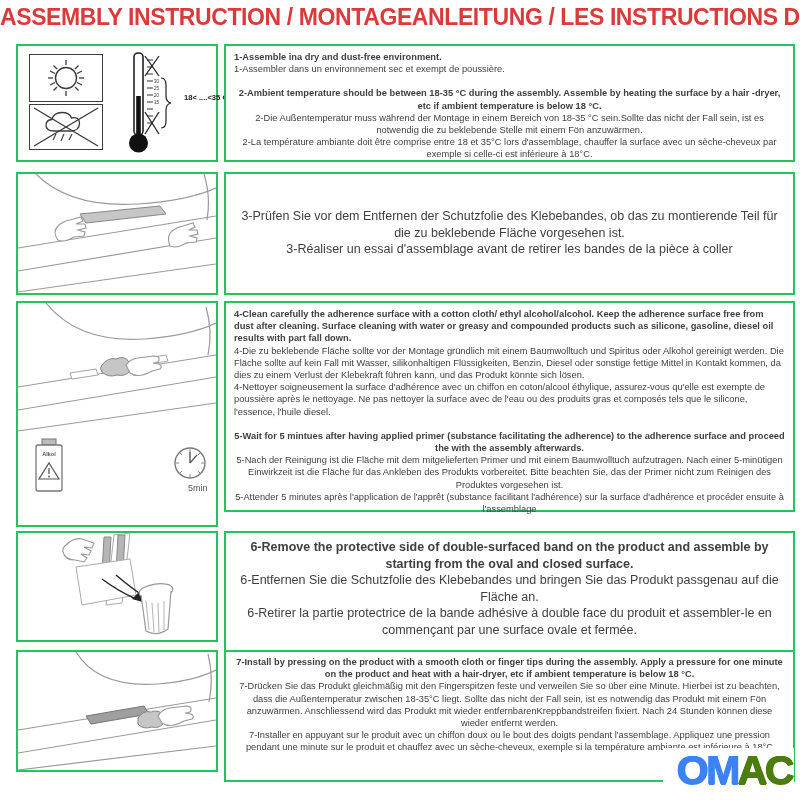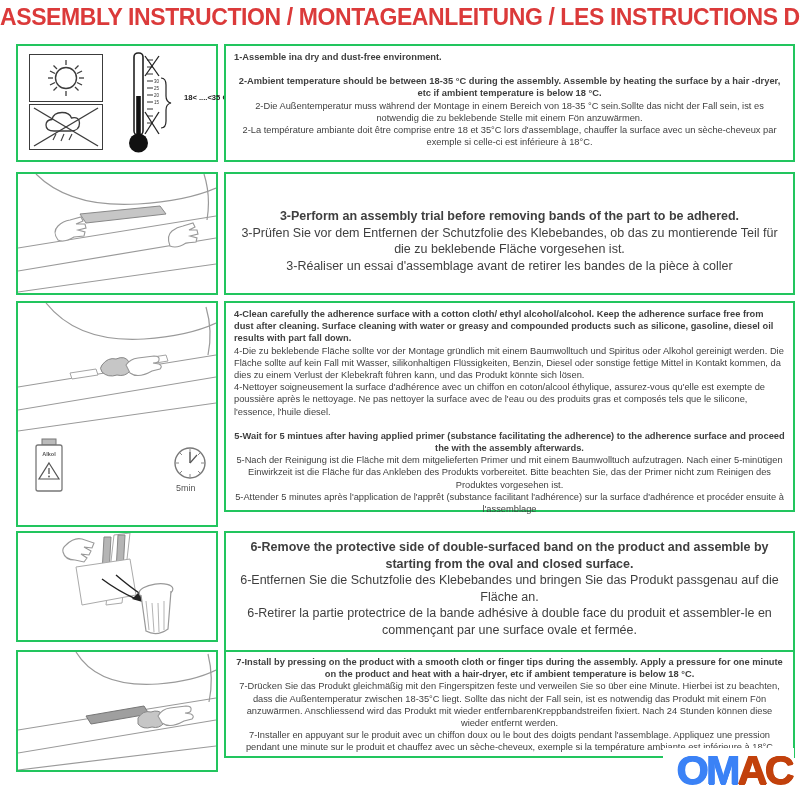--- a/index.html
+++ b/index.html
@@ -14,21 +14,21 @@
   .big-text{font-size:12.5px;line-height:16.5px;padding:6px 10px;}
   .en{font-weight:bold;}
   .de,.fr{font-weight:normal;}
   .para{margin:0 0 12px 0;}
   .para:last-child{margin-bottom:0;text-align:center;}
   .pictobox{position:absolute;border:1.5px solid #3c3c3c;background:#fff;}
   svg{display:block;}
   .logo{position:absolute;top:748px;right:6px;background:#fff;padding:0 2px 0 14px;
     font-size:41px;font-weight:bold;letter-spacing:-2.5px;line-height:44px;white-space:nowrap;}
   .logo .black{color:#3b82f6;text-shadow:0.7px 0 currentColor,-0.7px 0 currentColor,0 0.7px currentColor;}
-  .logo .red{color:#c2410c;text-shadow:0.7px 0 currentColor,-0.7px 0 currentColor,0 0.7px currentColor;text-align:right;}
+  .logo .red{color:#4d7c0f;text-shadow:0.7px 0 currentColor,-0.7px 0 currentColor,0 0.7px currentColor;text-align:right;}
   .thermo-label{position:absolute;font-size:7.6px;font-weight:bold;color:#222;white-space:nowrap;}
   .clock-label{position:absolute;font-size:9px;color:#555;}
   .alkol-label{font-size:5.5px;font-weight:bold;fill:#555;}
 </style>
 </head>
 <body>
 
 <div class="header">ASSEMBLY INSTRUCTION / MONTAGEANLEITUNG / LES INSTRUCTIONS D'ASSEMBLAGE</div>
 
 <div class="row">
@@ -94,20 +94,21 @@
         <line x1="31" y1="62" x2="45" y2="84"></line>
           <line x1="45" y1="62" x2="31" y2="84"></line>
       </g>
       <path d="M47,28 Q52,28 52,35 L52,46 Q52,52 57,53 Q52,54 52,60 L52,71 Q52,78 47,78" fill="none" stroke="#222" stroke-width="1.2"></path>
     </svg>
     <div class="thermo-label" style="left:166px;top:47px;">18&lt; ....&lt;35 C</div>
   </div>
   <div class="cell text-cell small-text" style="top:44px;height:118px;">
     <div class="para">
       <div class="en">1-Assemble ina dry and dust-free environment.</div>
+      <div class="fr">1-Assembler dans un environnement sec et exempt de poussière.</div>
     </div>
     <div class="para">
       <div class="en">2-Ambient temperature should be between 18-35 °C  during the assembly. Assemble by heating the surface by a hair -dryer, etc if ambient temperature is below 18 °C.</div>
       <div class="de">2-Die Außentemperatur muss während der Montage in einem Bereich von 18-35 °C  sein.Sollte das nicht der Fall sein, ist es notwendig die zu beklebende Stelle mit einem Fön anzuwärmen.</div>
       <div class="fr">2-La température ambiante doit être comprise entre 18 et 35°C lors d'assemblage, chauffer la surface avec un sèche-cheveux par exemple si celle-ci est inférieure à 18°C.</div>
     </div>
   </div>
 </div>
 
 <div class="row">
@@ -122,21 +123,20 @@
       </g>
       <polygon points="62,40 142,32 148,40 68,49" fill="#c6c6c6" stroke="#888" stroke-width="1"></polygon>
       <g fill="#fff" stroke="#999" stroke-width="1.1">
         <path d="M40,66 q-6,-8 0,-14 q5,-5 12,-6 l11,-3 l2,4 l-7,3 l9,0 l1,4 l-8,2 l7,2 l-1,4 l-10,1 q-10,6 -16,3 z"></path>
         <path d="M152,72 q-4,-10 2,-15 q5,-4 11,-5 l10,-3 l2,4 l-6,3 l8,0 l1,4 l-8,2 l7,2 l-1,4 l-10,1 q-9,6 -16,3 z"></path>
       </g>
     </svg>
   </div>
   <div class="cell text-cell big-text" style="top:172px;height:123px;padding-top:34px;">
     <div class="para">
-      <div class="en">3-Perform an assembly trial before removing bands of the part to be adhered.</div>
       <div class="de">3-Prüfen Sie vor dem Entfernen der Schutzfolie des Klebebandes, ob das zu montierende Teil für die zu beklebende Fläche vorgesehen ist.</div>
       <div class="fr">3-Réaliser un essai d'assemblage avant de retirer les bandes de la pièce à coller</div>
     </div>
   </div>
 </div>
 
 <div class="row">
   <div class="cell icon-cell" style="top:301px;height:226px;">
     <svg width="198" height="132" viewBox="0 0 198 132">
       <g fill="none" stroke="#9a9a9a" stroke-width="1.2">
@@ -169,21 +169,21 @@
         <line x1="4" y1="18" x2="7" y2="18"></line>
           <line x1="29" y1="18" x2="32" y2="18"></line>
         <line x1="8" y1="8" x2="10" y2="10"></line>
           <line x1="26" y1="26" x2="28" y2="28"></line>
         <line x1="28" y1="8" x2="26" y2="10"></line>
           <line x1="10" y1="26" x2="8" y2="28"></line>
       </g>
       <line x1="18" y1="18" x2="18" y2="7" stroke="#555" stroke-width="1.4"></line>
       <line x1="18" y1="18" x2="25" y2="10" stroke="#555" stroke-width="1.2"></line>
     </svg>
-    <div class="clock-label" style="left:158px;top:180px;">5min</div>
+    <div class="clock-label" style="left:170px;top:180px;">5min</div>
   </div>
   <div class="cell text-cell small-text" style="top:301px;height:211px;">
     <div class="para">
       <div class="en">4-Clean carefully the adherence surface with a cotton cloth/ ethyl alcohol/alcohol. Keep the adherence surface free from dust after cleaning. Surface cleaning with water or greasy and compounded products such as silicone, gasoline, diesel oil results with part fall down.</div>
       <div class="de">4-Die zu beklebende Fläche sollte vor der Montage gründlich mit einem Baumwolltuch und Spiritus oder Alkohol gereinigt werden. Die Fläche sollte auf kein Fall mit Wasser, silikonhaltigen Flüssigkeiten, Benzin, Diesel oder sonstige fettige Mittel in Kontakt kommen, da dies zu einem Verlust der Klebekraft führen kann, und das Produkt könnte sich lösen.</div>
       <div class="fr">4-Nettoyer soigneusement la surface d'adhérence avec un chiffon en coton/alcool éthylique, assurez-vous qu'elle est exempte de poussière après le nettoyage. Ne pas nettoyer la surface avec de l'eau ou des produits gras et composés tels que le silicone, l'essence, l'huile diesel.</div>
     </div>
     <div class="para">
       <div class="en">5-Wait for 5 mintues after having applied primer (substance facilitating the adherence) to the adherence surface and proceed the with the assembly afterwards.</div>
       <div class="de">5-Nach der Reinigung ist die Fläche mit dem mitgelieferten Primer und mit einem Baumwolltuch aufzutragen. Nach einer 5-minütigen Einwirkzeit ist die Fläche für das Ankleben des Produkts vorbereitet. Bitte beachten Sie, das der Primer nicht zum Reinigen des Produktes vorgesehen ist.</div>
@@ -232,21 +232,21 @@
         <path d="M190,2 Q196,26 191,50"></path>
         <path d="M0,78 L198,46"></path>
         <path d="M0,101 L198,68"></path>
         <path d="M0,118 L198,94"></path>
       </g>
       <polygon points="68,64 126,54 131,62 73,72" fill="#9f9f9f" stroke="#777" stroke-width="1"></polygon>
       <path d="M120,66 q5,-8 13,-6 q8,-3 12,3 q5,3 1,8 q-5,6 -12,4 q-9,3 -14,-3 z" fill="#c6c6c6" stroke="#888" stroke-width="1"></path>
       <path d="M140,64 q4,-7 12,-8 l16,-2 q6,0 5,4 q0,3 -6,3 l6,1 q4,2 1,5 l-8,2 q-14,8 -22,2 z" fill="#fff" stroke="#999" stroke-width="1.1"></path>
     </svg>
   </div>
-  <div class="cell text-cell small-text" style="top:650px;height:108px;padding-top:4px;">
+  <div class="cell text-cell small-text" style="top:650px;height:132px;padding-top:4px;">
     <div class="para">
       <div class="en">7-Install by pressing on the product with a smooth cloth or finger tips during the assembly. Apply a pressure for one minute on the product and heat with a hair-dryer, etc if ambient temperature is below 18 °C.</div>
       <div class="de">7-Drücken Sie das Produkt gleichmäßig mit den Fingerspitzen feste und verweilen Sie so über eine Minute. Hierbei ist zu beachten, dass die Außentemperatur zwischen 18-35°C liegt. Sollte das nicht der Fall sein, ist es notwendig das Produkt mit einem Fön anzuwärmen. Anschliessend wird das Produkt mit wieder entfernbarenKreppbandstreifen fixiert. Nach 24 Stunden können diese wieder entfernt werden.</div>
       <div class="fr">7-Installer en appuyant sur le produit avec un chiffon doux ou le bout des doigts pendant l'assemblage. Appliquez une pression pendant une minute sur le produit et chauffez avec un sèche-cheveux, exemple si la température ambiante est inférieure à 18°C</div>
     </div>
   </div>
 </div>
 
 <div class="logo">
   <span class="black">OM</span><span class="red">AC</span>

